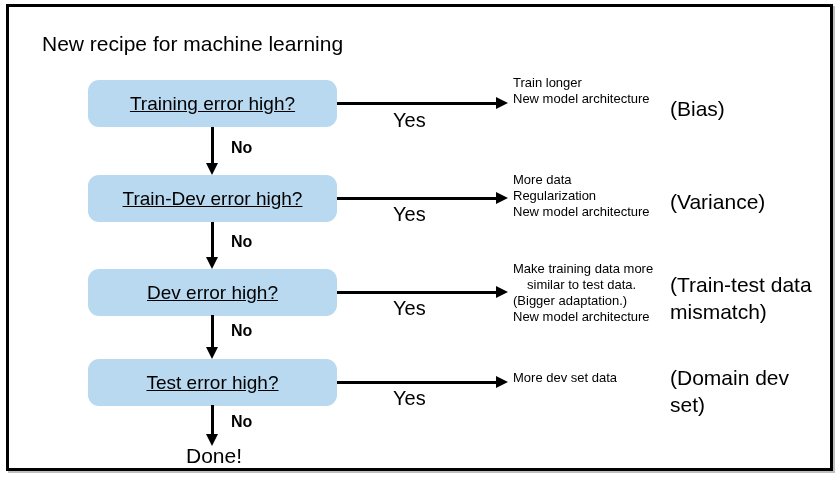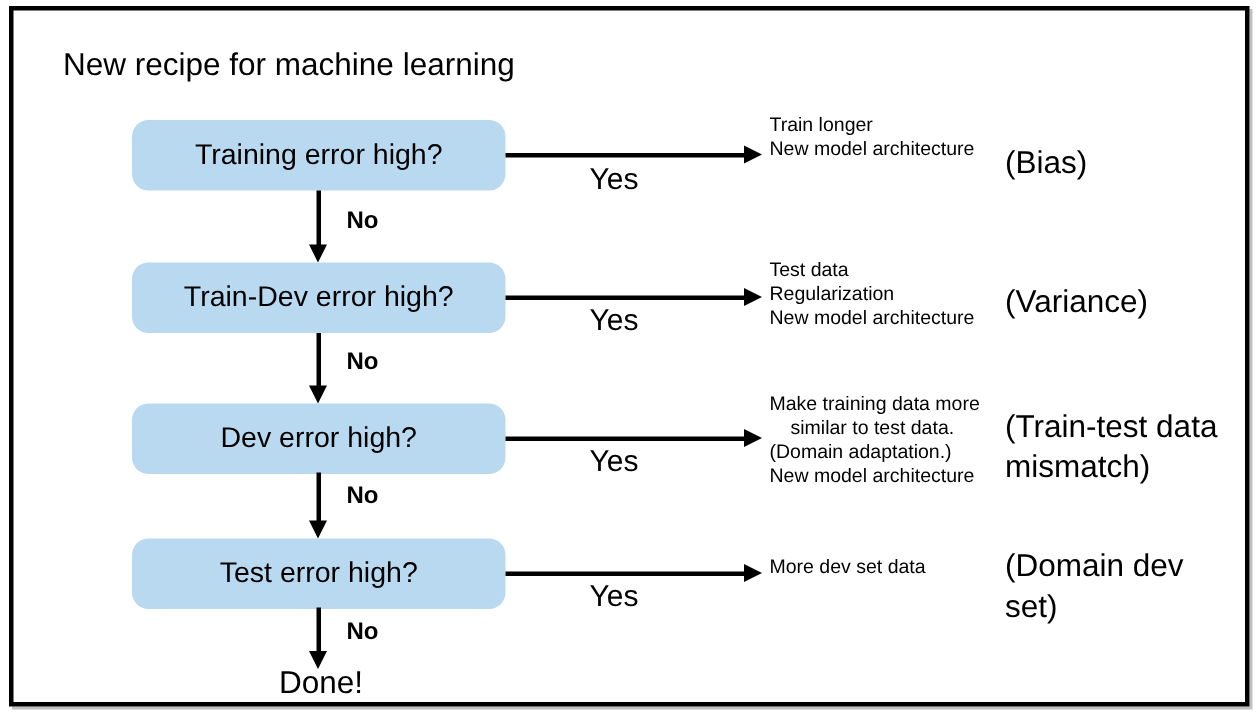--- a/index.html
+++ b/index.html
@@ -13,21 +13,21 @@
     box-shadow:2px 2px 0 rgba(140,140,140,.55);
   }
   .title {
     position:absolute; left:42px; top:32px; font-size:21px; line-height:24px;
     white-space:nowrap;
   }
   .qbox {
     position:absolute; left:88px; width:249px; height:47px;
     background:#b8d9f0; border-radius:11px;
     display:flex; align-items:center; justify-content:center;
-    font-size:19px; white-space:nowrap;
+    font-size:19px; white-space:nowrap;text-decoration:underline;
   }
   .qbox.b1 { top:80px; }
   .qbox.b2 { top:175px; }
   .qbox.b3 { top:269px; }
   .qbox.b4 { top:359px; }
 
   
   .arrow-h { position:absolute; left:337px; width:171px; height:13px; }
   .arrow-h .line { position:absolute; left:0; right:9px; top:5px; height:3px; background:#000; }
   .arrow-h .head { position:absolute; right:0; top:0; width:0; height:0;
@@ -109,21 +109,21 @@
   <div class="line"></div>
   <div class="head"></div>
 </div>
 <div class="yes y2">Yes</div>
 <div class="arrow-v v2">
   <div class="line"></div>
   <div class="head"></div>
 </div>
 <div class="no n2">No</div>
 <div class="actions a2">
-  <div>Test data</div>
+  <div>More data</div>
   <div>Regularization</div>
   <div>New model architecture</div>
 </div>
 <div class="category c2">
   <div>(Variance)</div>
 </div>
 
 <div class="qbox b3">
   <span>Dev error high?</span>
 </div>
@@ -133,21 +133,21 @@
 </div>
 <div class="yes y3">Yes</div>
 <div class="arrow-v v3">
   <div class="line"></div>
   <div class="head"></div>
 </div>
 <div class="no n3">No</div>
 <div class="actions a3">
   <div>Make training data more</div>
   <div class="indent">similar to test data.</div>
-  <div>(Domain adaptation.)</div>
+  <div>(Bigger adaptation.)</div>
   <div>New model architecture</div>
 </div>
 <div class="category c3">
   <div>(Train-test data</div>
   <div>mismatch)</div>
 </div>
 
 <div class="qbox b4">
   <span>Test error high?</span>
 </div>

